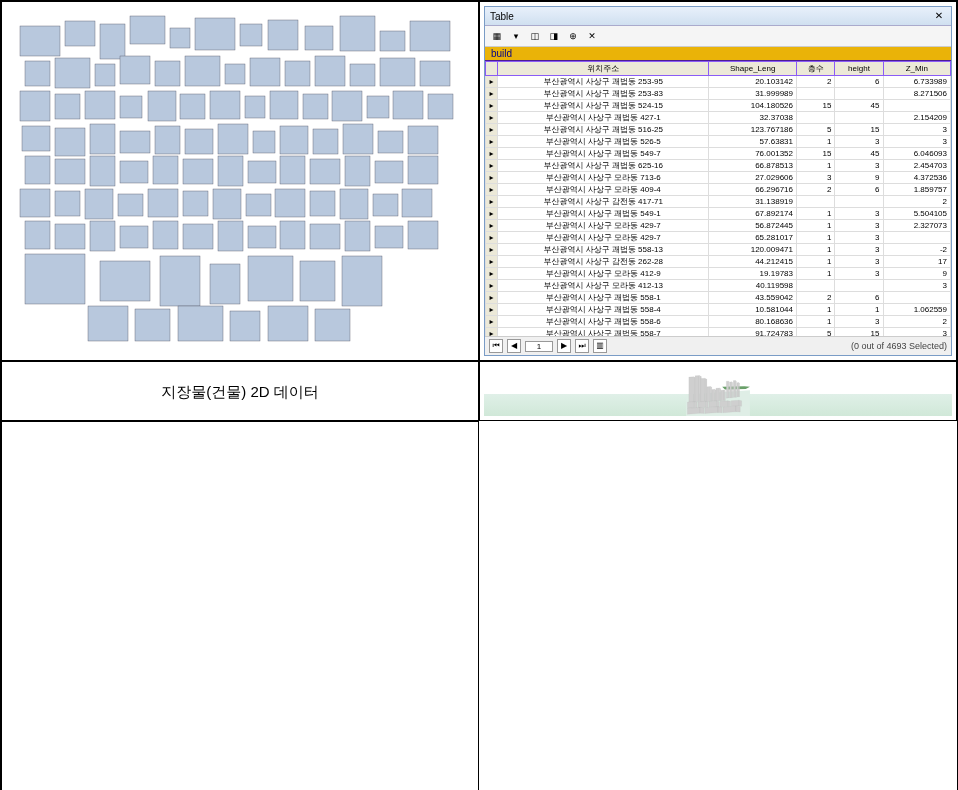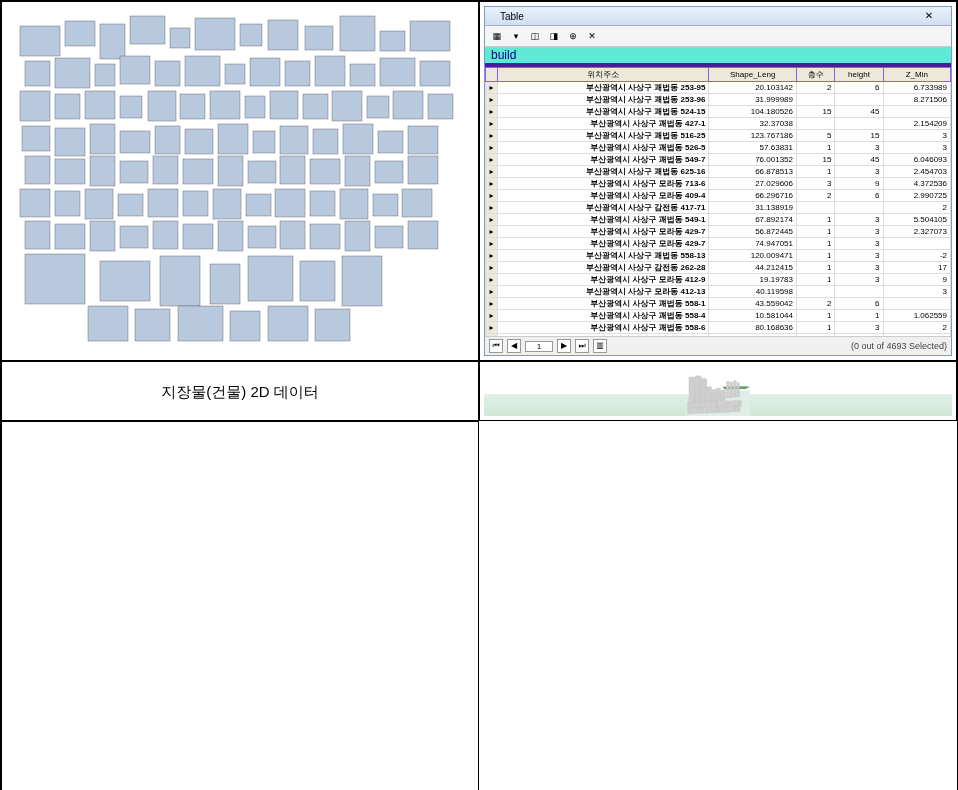--- a/index.html
+++ b/index.html
@@ -44,21 +44,21 @@
       width: 100%;
       height: 100%;
       display: flex;
       flex-direction: column;
       border: 1px solid #7a9cc6;
       background: #f0f0f0;
       font-size: 9px;
     }
     .table-titlebar {
       background: linear-gradient(#e8f0fb, #d0e0f0);
-      padding: 2px 15px;
+      padding: 2px 5px;
       display: flex;
       justify-content: space-between;
       align-items: center;
       border-bottom: 1px solid #aac;
       font-size: 10px;
     }
     .table-close {
       width: 14px; height: 14px;
       text-align: center;
       cursor: pointer;
@@ -74,24 +74,24 @@
     }
     .tb-btn {
       width: 16px; height: 16px;
       display: flex;
       align-items: center;
       justify-content: center;
       cursor: pointer;
       font-size: 9px;
     }
     .table-tab {
-      background: #5eead4;
-      border-bottom: 4px solid #4c1d95;
+      background: #eab308;
+      border-bottom: 1px solid #4c1d95;
       padding: 1px 6px;
-      font-size: 12px;
+      font-size: 10px;
       color: #008;
     }
     .table-body {
       flex: 1;
       overflow: auto;
       background: #fff;
     }
     .attr-table {
       border-collapse: collapse;
       font-size: 8px;
@@ -106,21 +106,21 @@
       position: sticky;
       top: 0;
     }
     .attr-table td {
       border: 1px solid #ddd;
       padding: 0 3px;
       white-space: nowrap;
       text-align: right;
     }
     .attr-table td:first-child { text-align: center; width: 12px; }
-    .attr-table td:nth-child(2) { text-align: right; font-weight: bold; }
+    .attr-table td:nth-child(2) { text-align: center; }
     .rowsel {
       background: #ece9d8;
       width: 12px;
     }
     .table-footer {
       background: #f0f0f0;
       border-top: 1px solid #ccc;
       padding: 2px 4px;
       display: flex;
       align-items: center;
@@ -302,21 +302,21 @@
               <tr>
                 <td class="rowsel">▸</td>
                 <td>부산광역시 사상구 괘법동 253-95</td>
                 <td>20.103142</td>
                 <td>2</td>
                 <td>6</td>
                 <td>6.733989</td>
               </tr>
               <tr>
                 <td class="rowsel">▸</td>
-                <td>부산광역시 사상구 괘법동 253-96</td>
+                <td>부산광역시 사상구 괘법동 253-83</td>
                 <td>31.999989</td>
                 <td></td>
                 <td></td>
                 <td>8.271506</td>
               </tr>
               <tr>
                 <td class="rowsel">▸</td>
                 <td>부산광역시 사상구 괘법동 524-15</td>
                 <td>104.180526</td>
                 <td>15</td>
@@ -370,21 +370,21 @@
                 <td>3</td>
                 <td>9</td>
                 <td>4.372536</td>
               </tr>
               <tr>
                 <td class="rowsel">▸</td>
                 <td>부산광역시 사상구 모라동 409-4</td>
                 <td>66.296716</td>
                 <td>2</td>
                 <td>6</td>
-                <td>2.990725</td>
+                <td>1.859757</td>
               </tr>
               <tr>
                 <td class="rowsel">▸</td>
                 <td>부산광역시 사상구 감전동 417-71</td>
                 <td>31.138919</td>
                 <td></td>
                 <td></td>
                 <td>2</td>
               </tr>
               <tr>
@@ -399,21 +399,21 @@
                 <td class="rowsel">▸</td>
                 <td>부산광역시 사상구 모라동 429-7</td>
                 <td>56.872445</td>
                 <td>1</td>
                 <td>3</td>
                 <td>2.327073</td>
               </tr>
               <tr>
                 <td class="rowsel">▸</td>
                 <td>부산광역시 사상구 모라동 429-7</td>
-                <td>74.947051</td>
+                <td>65.281017</td>
                 <td>1</td>
                 <td>3</td>
                 <td></td>
               </tr>
               <tr>
                 <td class="rowsel">▸</td>
                 <td>부산광역시 사상구 괘법동 558-13</td>
                 <td>120.009471</td>
                 <td>1</td>
                 <td>3</td>

